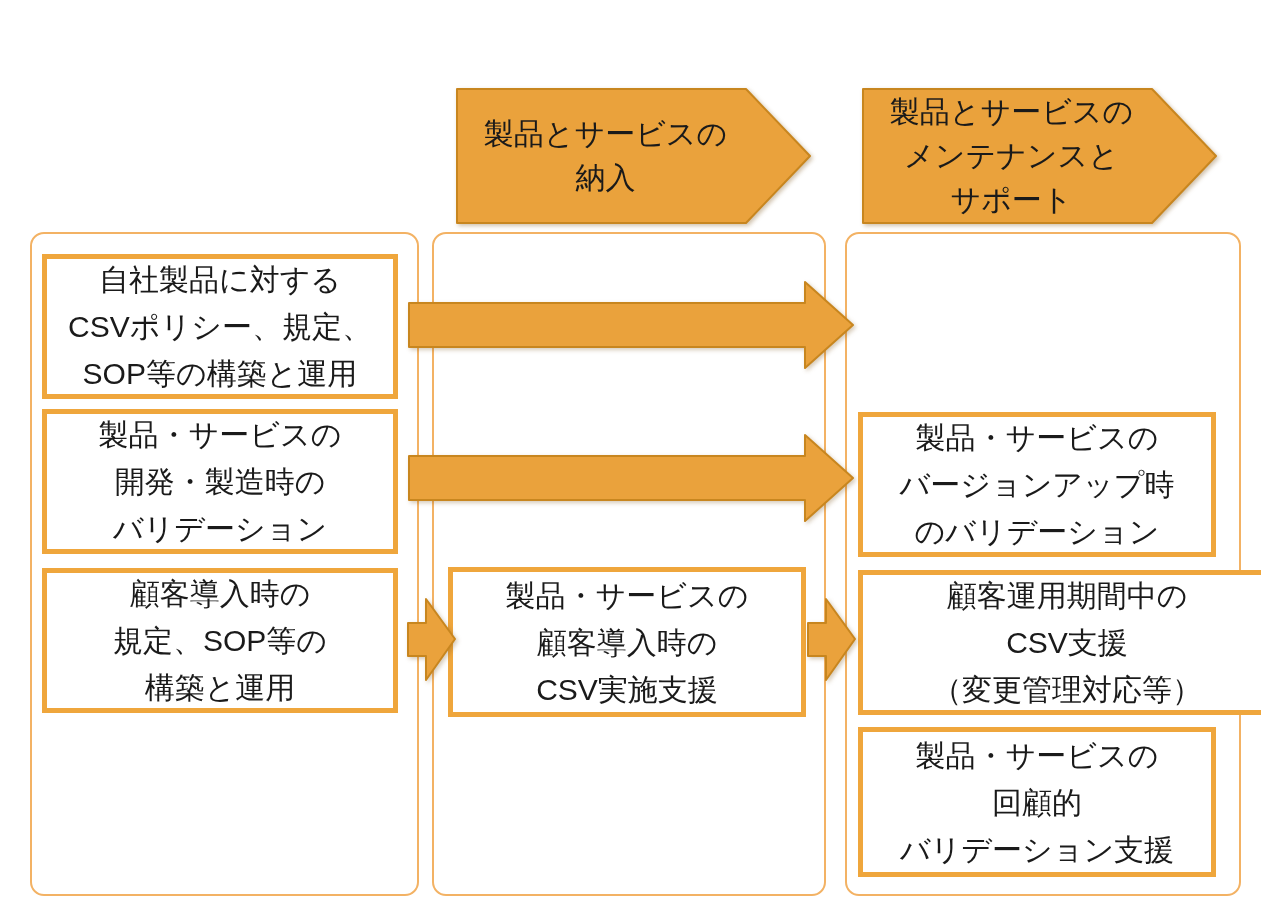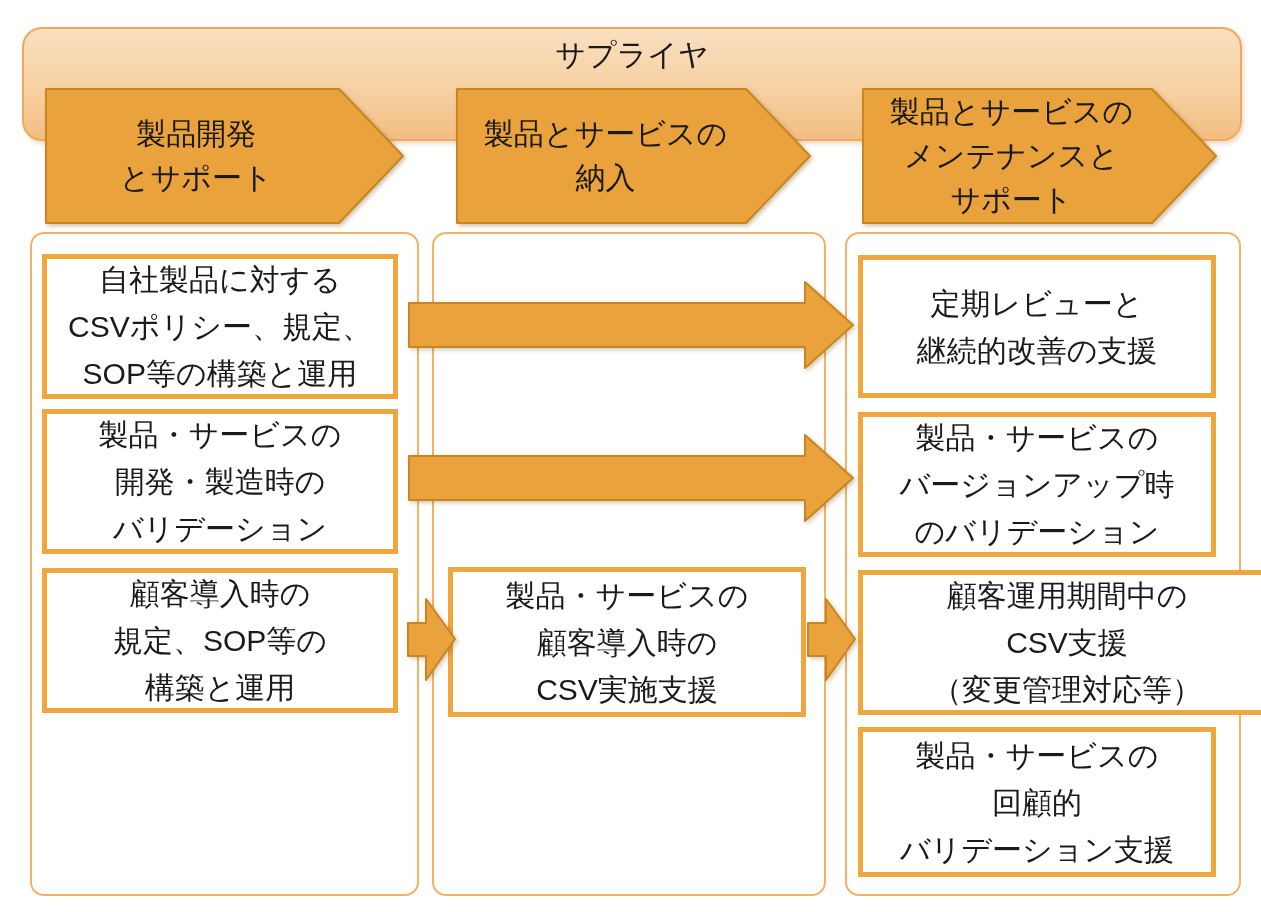--- a/index.html
+++ b/index.html
@@ -52,31 +52,21 @@
   
   .flow-arrow{position:absolute;z-index:3;}
   .flow-arrow svg{display:block;width:100%;height:100%;
     filter:drop-shadow(2px 2px 2px rgba(120,80,20,.3));}
 </style>
 </head>
 <body>
 
 <div class="canvas">
 
-  <div class="banner">
-    <div class="banner-title">サプライヤ</div>
-  </div>
 
-  <div class="chevron" style="left:45px;width:360px;">
-    <svg viewBox="0 0 360 136" preserveAspectRatio="none">
-      <polygon class="shape-fill" points="1,1 294,1 358,68 294,135 1,135"></polygon>
-    </svg>
-    <div class="chevron-label">製品開発
-とサポート</div>
-  </div>
 
   <div class="chevron" style="left:456px;width:356px;">
     <svg viewBox="0 0 356 136" preserveAspectRatio="none">
       <polygon class="shape-fill" points="1,1 290,1 354,68 290,135 1,135"></polygon>
     </svg>
     <div class="chevron-label">製品とサービスの
 納入</div>
   </div>
 
   <div class="chevron" style="left:862px;width:356px;">
@@ -107,24 +97,20 @@
 規定、SOP等の
 構築と運用</span>
   </div>
 
   <div class="box" style="left:448px;top:567px;width:358px;height:150px;">
     <span>製品・サービスの
 顧客導入時の
 CSV実施支援</span>
   </div>
 
-  <div class="box" style="left:858px;top:255px;width:358px;height:143px;">
-    <span>定期レビューと
-継続的改善の支援</span>
-  </div>
   <div class="box" style="left:858px;top:412px;width:358px;height:145px;">
     <span>製品・サービスの
 バージョンアップ時
 のバリデーション</span>
   </div>
   <div class="box" style="left:858px;top:570px;width:418px;height:145px;">
     <span>顧客運用期間中の
 CSV支援
 （変更管理対応等）</span>
   </div>

